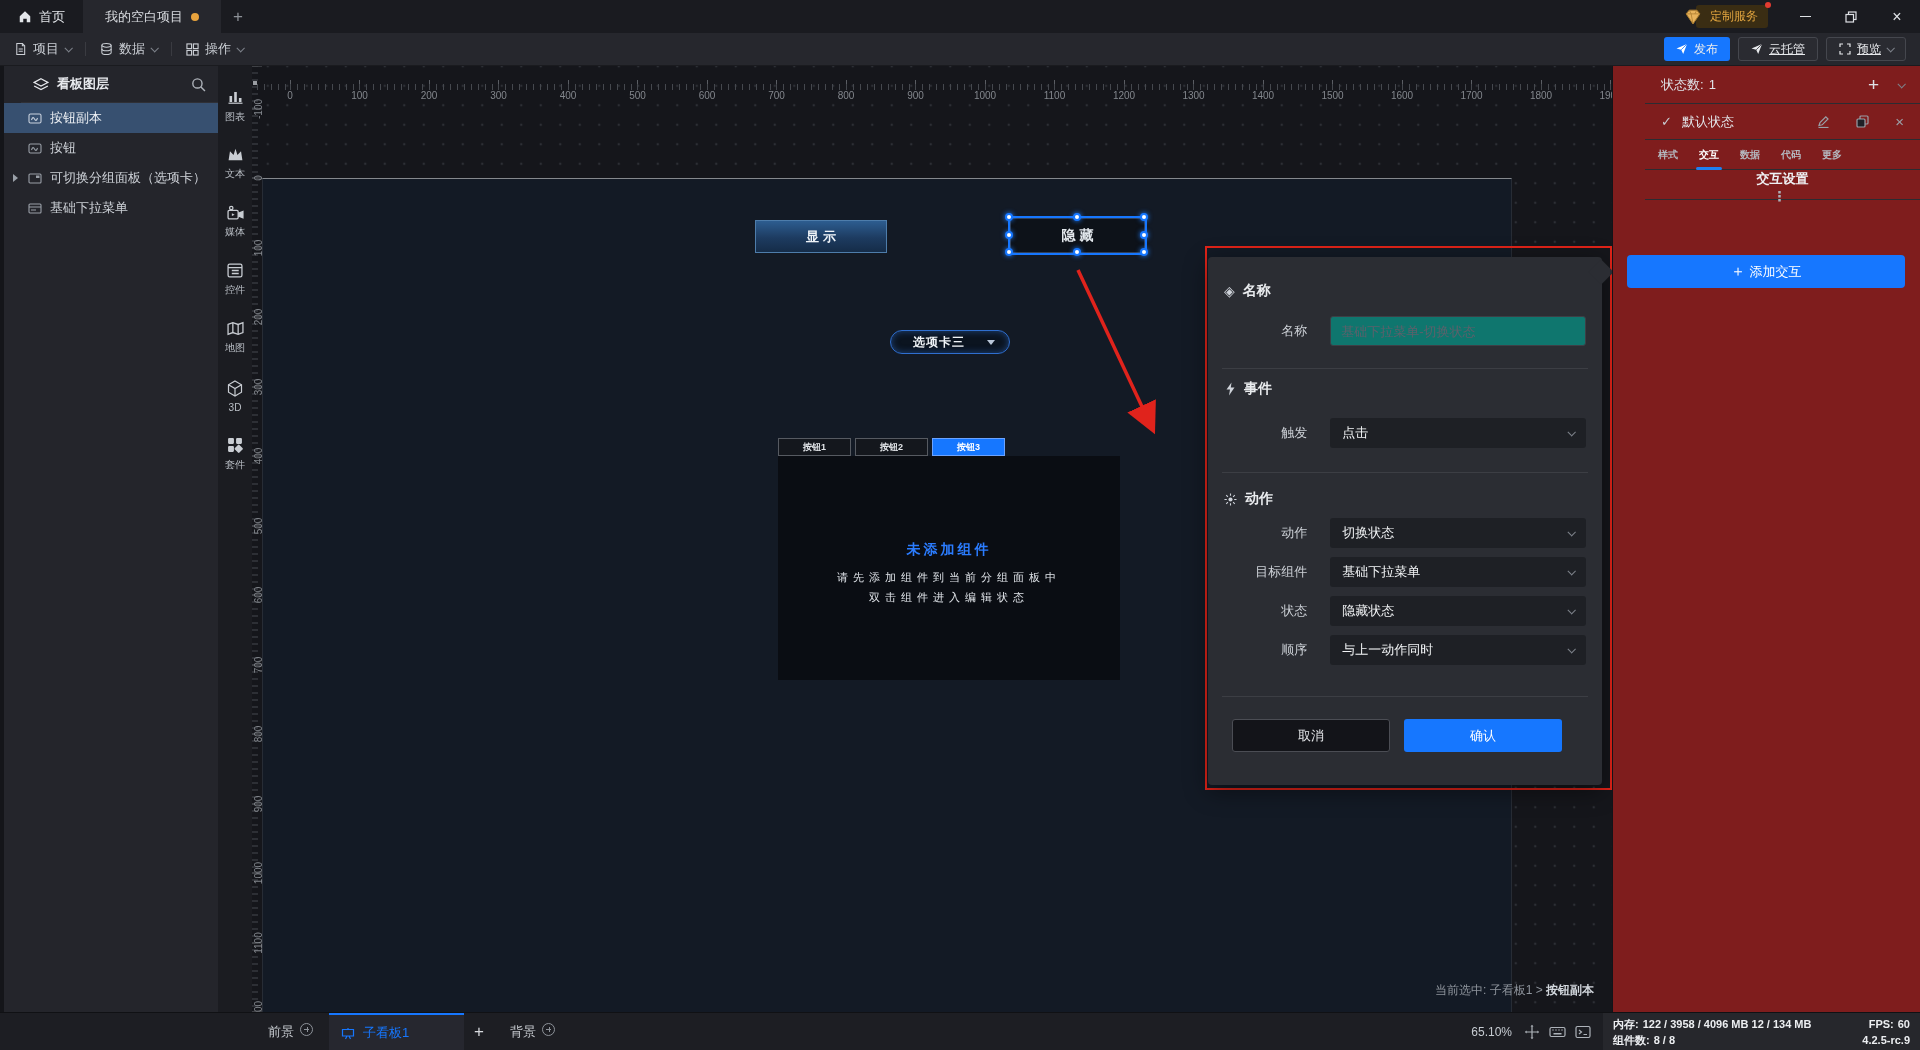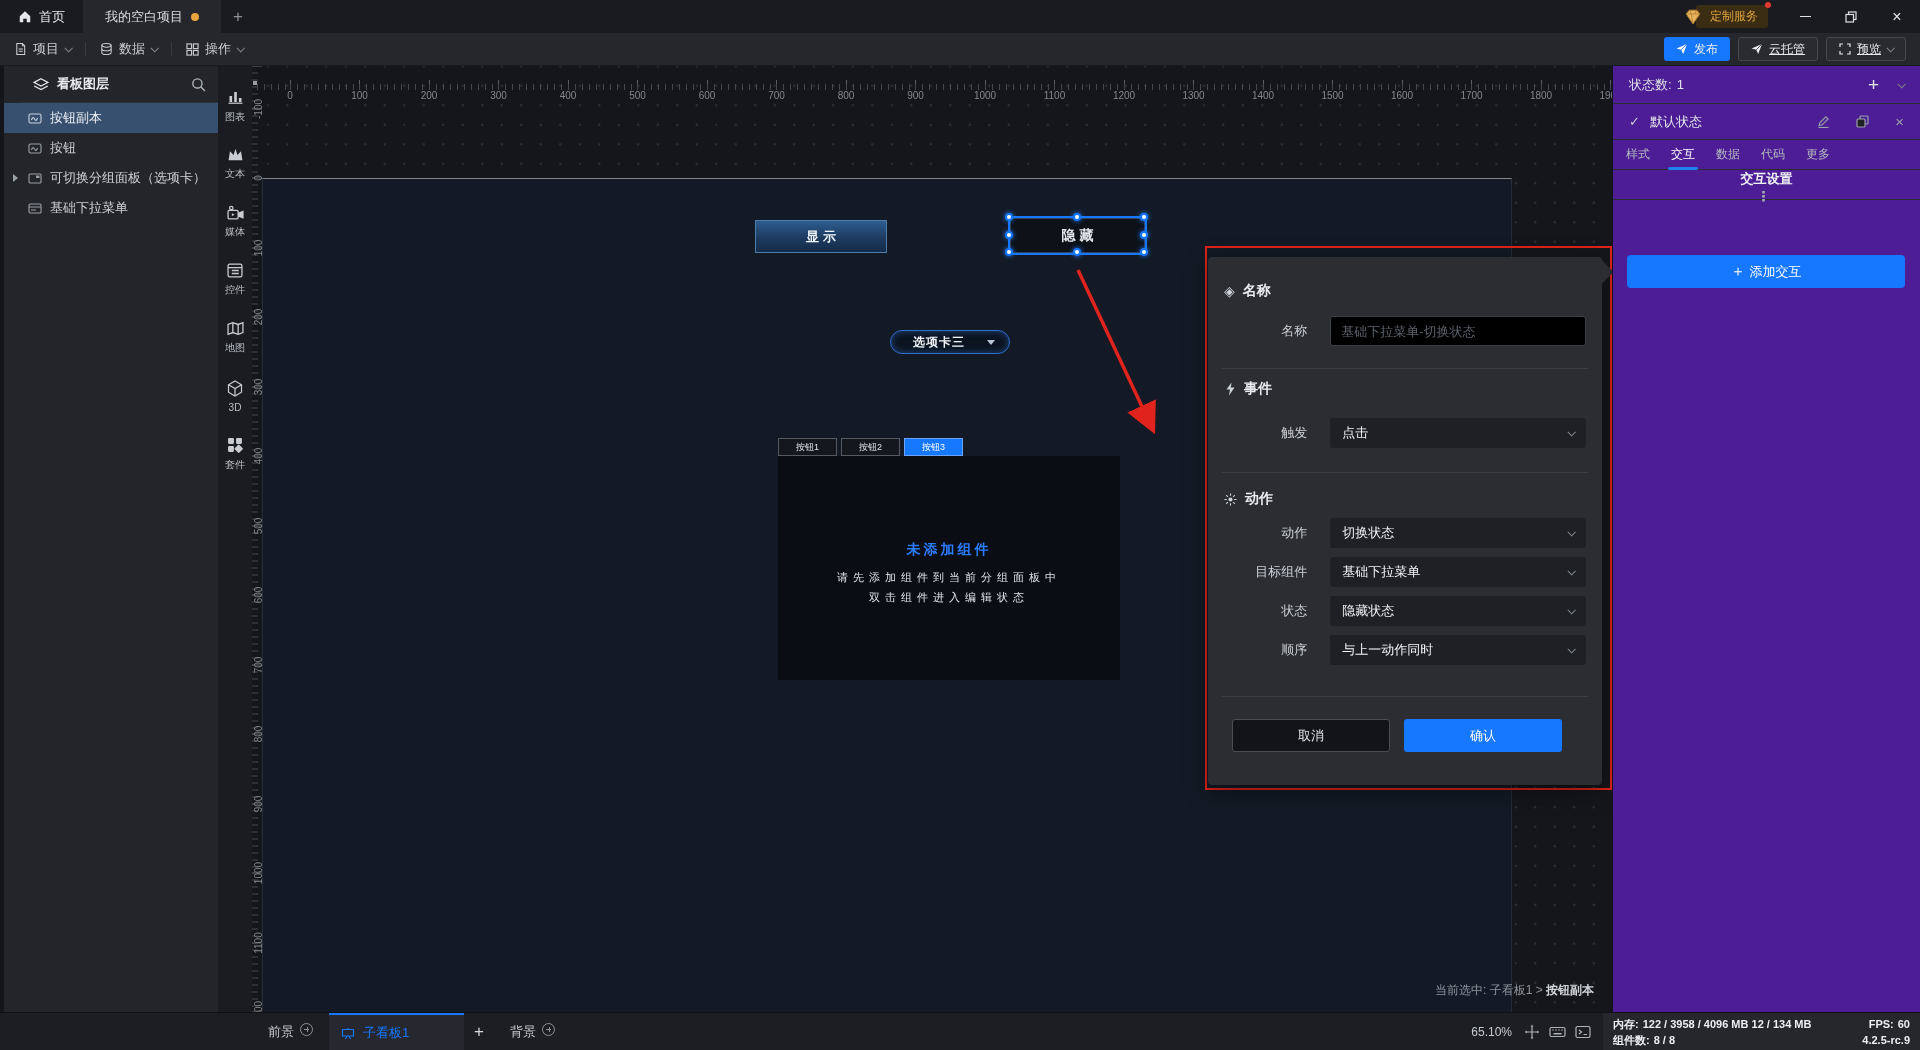--- a/index.html
+++ b/index.html
@@ -79,22 +79,22 @@
     border:1px solid #31405a; color:#e2e7ec; font-size:14px; letter-spacing:4px; font-weight:bold; text-indent:4px; }
   .sel-box { position:absolute; inset:-2px; border:2px solid #1677ff; pointer-events:none; }
   .handle { position:absolute; width:8px; height:8px; border-radius:50%; background:#fff; border:2px solid #1677ff; box-shadow:0 0 5px #1f7dff; }
 
   .dd-pill { position:absolute; left:638px; top:264px; width:120px; height:24px; border-radius:12px; background:#0b1420;
     border:1px solid #2f6fd0; box-shadow:inset 0 0 7px rgba(47,111,208,.55); display:flex; align-items:center; }
   .dd-pill .lbl { flex:1; text-align:center; font-size:12px; font-weight:bold; color:#f0f4f8; letter-spacing:1px; }
   .tri-down { width:0; height:0; border-left:4px solid transparent; border-right:4px solid transparent; border-top:5px solid #b9c6d8; margin-right:14px; }
 
   .ptabs { position:absolute; left:526px; top:372px; display:flex; gap:4px; }
-  .ptab { height:18px; padding:0 17px; display:flex; align-items:center; justify-content:center; font-size:9px; color:#e2e5e9;
-    background:#14171d; border:1px solid #565a61; font-weight:normal; }
+  .ptab { height:18px; padding:0 24px; display:flex; align-items:center; justify-content:center; font-size:9px; color:#e2e5e9;
+    background:#14171d; border:1px solid #565a61; font-weight:bold; }
   .ptab.active { background:#1677ff; border-color:#6ba3ff; color:#fff; }
   .group-panel { position:absolute; left:526px; top:390px; width:342px; height:224px; background:#0a0d13; }
   .gp-title { margin-top:85px; text-align:center; color:#2b7cff; font-size:14px; font-weight:bold; letter-spacing:3px; }
   .gp-line { margin-top:11px; text-align:center; color:#dfe3e8; font-size:11px; letter-spacing:5px; }
   .gp-line + .gp-line { margin-top:5px; }
 
   .status-line { position:absolute; right:18px; top:916px; font-size:12px; color:#8f959d; }
   .status-line b { color:#d2d7dd; font-weight:bold; }
 
   .arrow-svg { position:absolute; left:0; top:0; width:1360px; height:946px; pointer-events:none; z-index:6; }
@@ -103,49 +103,49 @@
   .red-frame { position:absolute; left:953px; top:180px; width:407px; height:544px; border:2px solid #e02318; z-index:5; }
   .dialog { position:absolute; left:1px; top:9px; width:394px; height:528px; background:#2b2d33; border-radius:4px;
     box-shadow:0 6px 24px rgba(0,0,0,.45); padding:24px 16px 0 16px; }
   .dlg-notch { position:absolute; right:-8px; top:6px; width:18px; height:18px; background:#2b2d33; transform:rotate(45deg); }
   .dlg-sec { display:flex; align-items:center; gap:8px; color:#e9ebee; font-size:14px; font-weight:bold; height:20px; }
   .dlg-sec .sec-ico { color:#cfd3da; display:flex; font-size:14px; font-weight:normal; }
   .dlg-row { display:flex; align-items:center; margin-top:9px; }
   .evt .dlg-row { margin-top:19px; }
   .nm .dlg-row { margin-top:15px; }
   .dlg-label { width:84px; text-align:right; color:#ccd0d6; font-size:13px; }
-  .dlg-input { margin-left:23px; width:258px; height:30px; background:#000000; border:1px solid #3d3f46; border-radius:3px;
+  .dlg-input { margin-left:23px; width:258px; height:30px; background:#0f766e; border:1px solid #3d3f46; border-radius:3px;
     color:#e9ebee; font-size:13px; padding:0 10px; outline:none; font-family:inherit; }
   .dlg-input::placeholder { color:#5c616b; }
   .dlg-select { margin-left:23px; width:258px; height:30px; background:#1e2025; border-radius:3px; display:flex; align-items:center;
     padding:0 12px; }
   .dlg-value { flex:1; color:#f2f4f6; font-size:13px; }
   .dlg-div { height:1px; background:#3c3e44; margin:0 -2px; }
   .dlg-div.d1 { margin-top:22px; }
   .dlg-div.d2 { margin-top:24px; }
   .dlg-div.d3 { margin-top:31px; }
   .sec-evt { margin-top:10px; }
   .sec-act { margin-top:16px; }
   .dlg-btns { display:flex; margin-top:22px; padding:0 8px; gap:14px; }
   .dlg-btn { width:158px; height:33px; border-radius:3px; display:flex; align-items:center; justify-content:center; font-size:13px; }
   .dlg-btn.cancel { background:#131419; border:1px solid #4b4d54; color:#e5e7ea; }
   .dlg-btn.ok { background:#1677ff; color:#fff; }
 
   
-  .rpanel { position:absolute; left:1612px; top:66px; width:308px; height:946px; background:#4c1d95; border-left:1px solid #121318; }
+  .rpanel { position:absolute; left:1612px; top:66px; width:308px; height:946px; background:#7f1d1d; border-left:1px solid #121318;padding-left:32px; }
   .rp-row { display:flex; align-items:center; border-bottom:1px solid #2b2c32; padding:0 16px; }
   .rp-states { height:38px; font-size:13px; color:#dfe2e7; gap:5px; }
   .rp-states .grow { flex:1; }
   .plus-ico { font-size:19px; color:#dfe2e7; font-weight:normal; line-height:1; margin-right:14px; }
   .rp-default { height:36px; gap:10px; font-size:13px; color:#e3e6ea; }
   .check-ico { color:#c9ccd2; font-size:13px; }
   .rp-default .grow { flex:1; }
   .mini-ico { color:#9aa0a8; display:flex; margin-left:16px; }
   .rp-tabs { display:flex; gap:15px; padding:0 10px; height:30px; align-items:center; border-bottom:1px solid #2b2c32; }
-  .rtab { font-size:12px; color:#b4b8bf; position:relative; height:30px; display:flex; align-items:center; padding:0 3px; }
+  .rtab { font-size:10px; color:#b4b8bf; position:relative; height:30px; display:flex; align-items:center; padding:0 3px;font-weight:bold; }
   .rtab.active { color:#fff; }
   .rtab.active::after { content:""; position:absolute; left:0; right:0; bottom:0; height:3px; background:#2080f0; border-radius:2px; }
   .rp-section { height:30px; font-size:13px; font-weight:bold; color:#eef0f3; padding:0 10px;flex-direction:column; }
   .rp-section .grow { flex:1; }
   .kebab { color:#aab0b8; font-size:14px; letter-spacing:0; margin-right:6px; }
   .add-btn { position:absolute; left:14px; top:189px; width:278px; height:33px; background:#1677ff; border-radius:4px;
     display:flex; align-items:center; justify-content:center; gap:4px; color:#fff; font-size:13px; }
   .add-btn .p { font-size:15px; }
 
   

